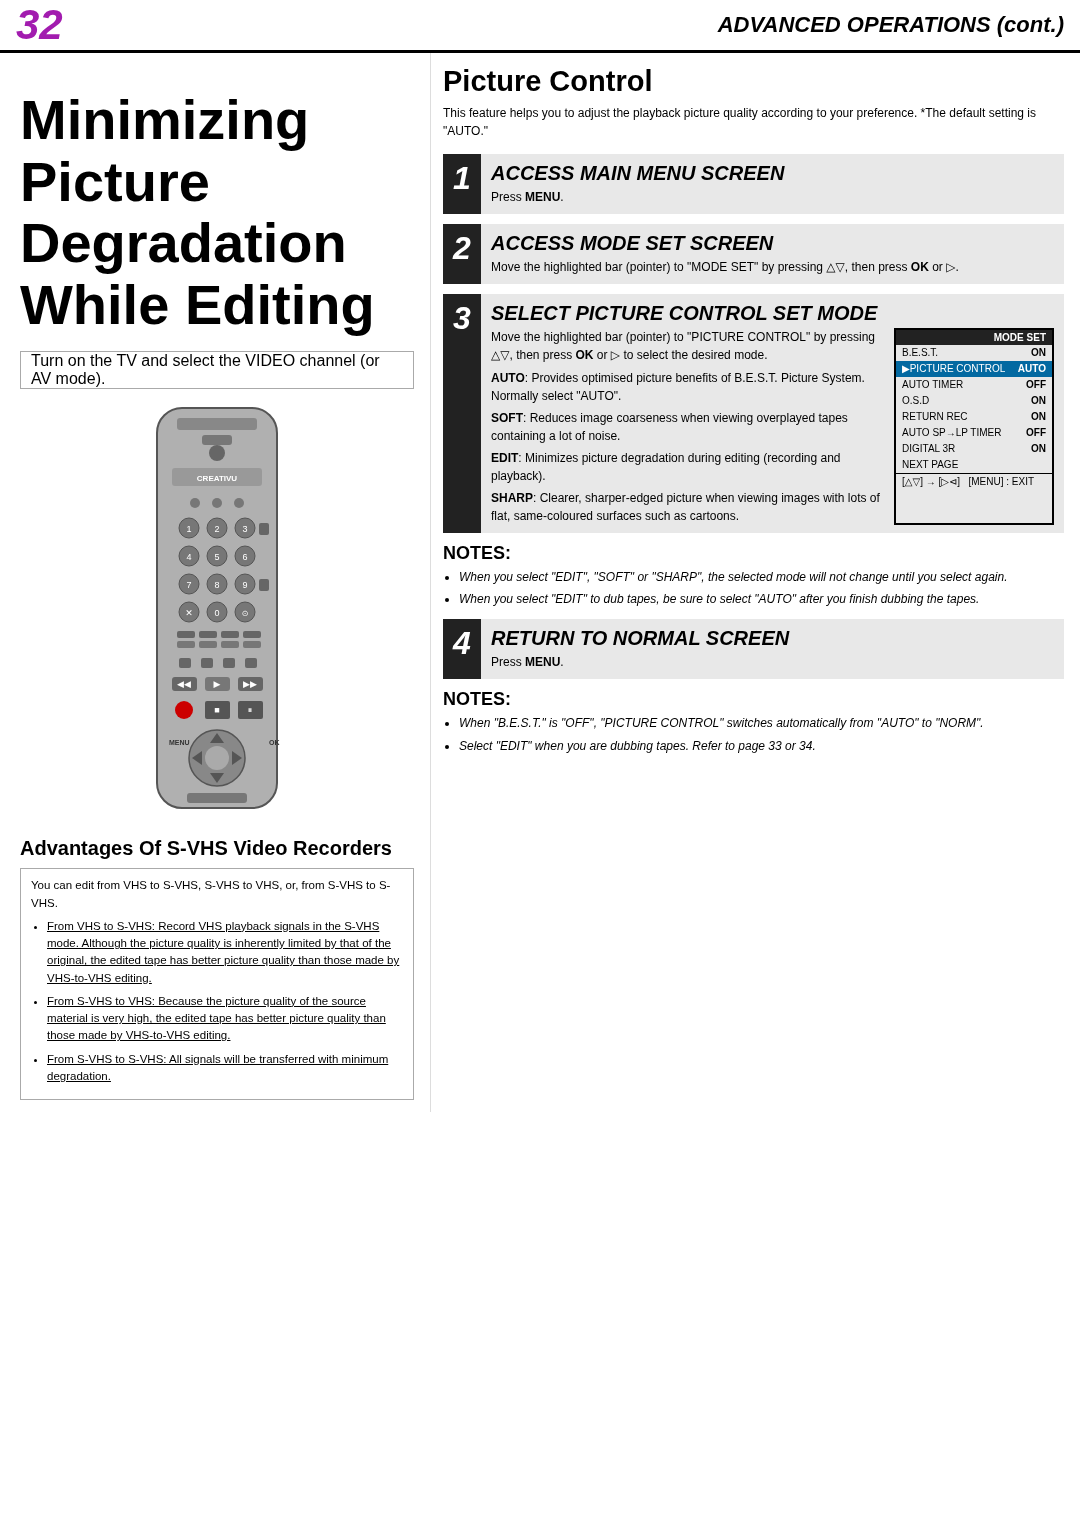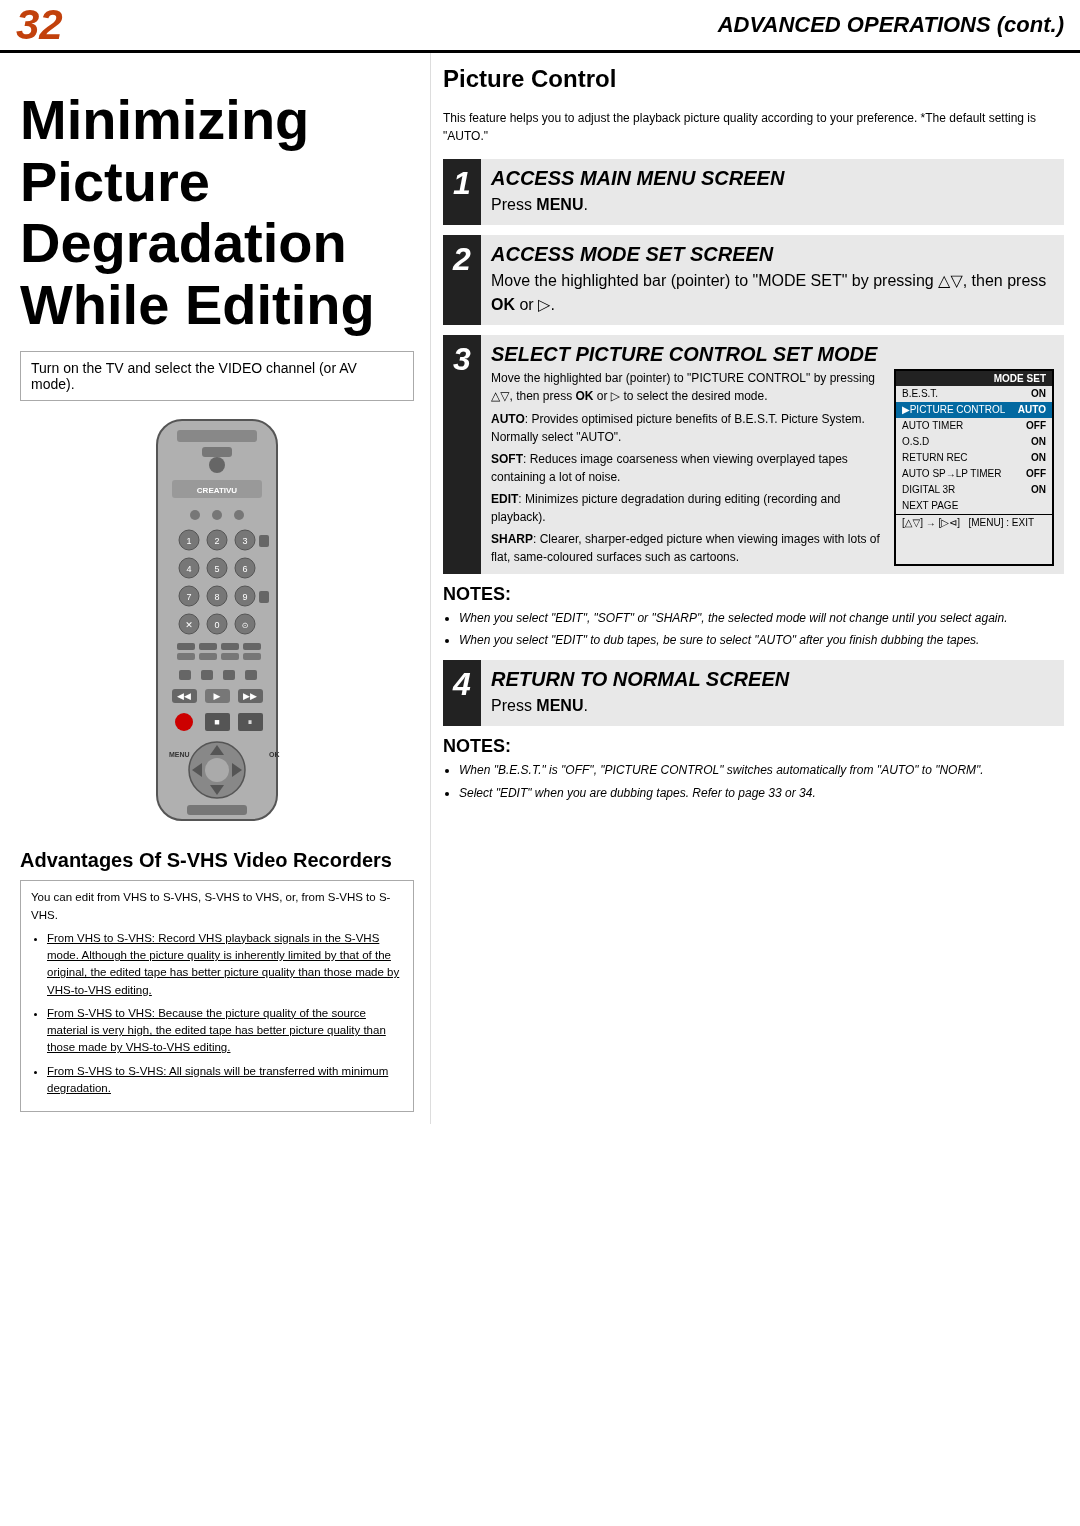--- a/index.html
+++ b/index.html
@@ -18,21 +18,21 @@
       align-items: center;
       justify-content: space-between;
       padding: 4px 16px 4px 0;
       border-bottom: 3px solid #000;
       background: #fff;
     }
     .header-page-num {
       font-size: 42px;
       font-weight: 900;
       font-style: italic;
-      color: #c2410c;
+      color: #a21caf;
       line-height: 1;
       padding-left: 16px;
     }
     .header-title {
       font-size: 22px;
       font-weight: 900;
       font-style: italic;
       text-align: right;
     }
 
@@ -52,22 +52,22 @@
     .page-title {
       font-size: 56px;
       font-weight: 900;
       line-height: 1.1;
       margin-bottom: 16px;
       margin-top: 24px;
     }
 
     .intro-box {
       border: 1px solid #aaa;
-      padding: 8px 10px;
-      font-size: 14px;
+      padding: 0 10px;
+      font-size: 16px;
       margin-bottom: 14px;
     }
 
     .advantages-title {
       font-size: 20px;
       font-weight: 900;
       margin-bottom: 8px;
     }
 
     .advantages-box {
@@ -91,23 +91,23 @@
     }
 
     
     .right-col {
       flex: 1;
       padding: 12px 16px 12px 12px;
       border-left: 1px solid #ddd;
     }
 
     .picture-control-title {
-      font-size: 24px;
-      font-weight: 900;
-      margin-bottom: 16px;
+      font-size: 29px;
+      font-weight: 900;
+      margin-bottom: 6px;
     }
 
     .picture-control-desc {
       font-size: 12px;
       margin-bottom: 14px;
       line-height: 1.5;
     }
 
     
     .step-block {
@@ -140,21 +140,21 @@
     .step-heading {
       font-size: 20px;
       font-weight: 900;
       text-transform: uppercase;
       line-height: 1.1;
       margin-bottom: 4px;
       font-style: italic;
     }
 
     .step-desc {
-      font-size: 16px;
+      font-size: 12px;
       line-height: 1.5;
     }
 
     .step-desc strong {
       font-weight: 700;
     }
 
     
     .step3-inner {
       display: flex;

